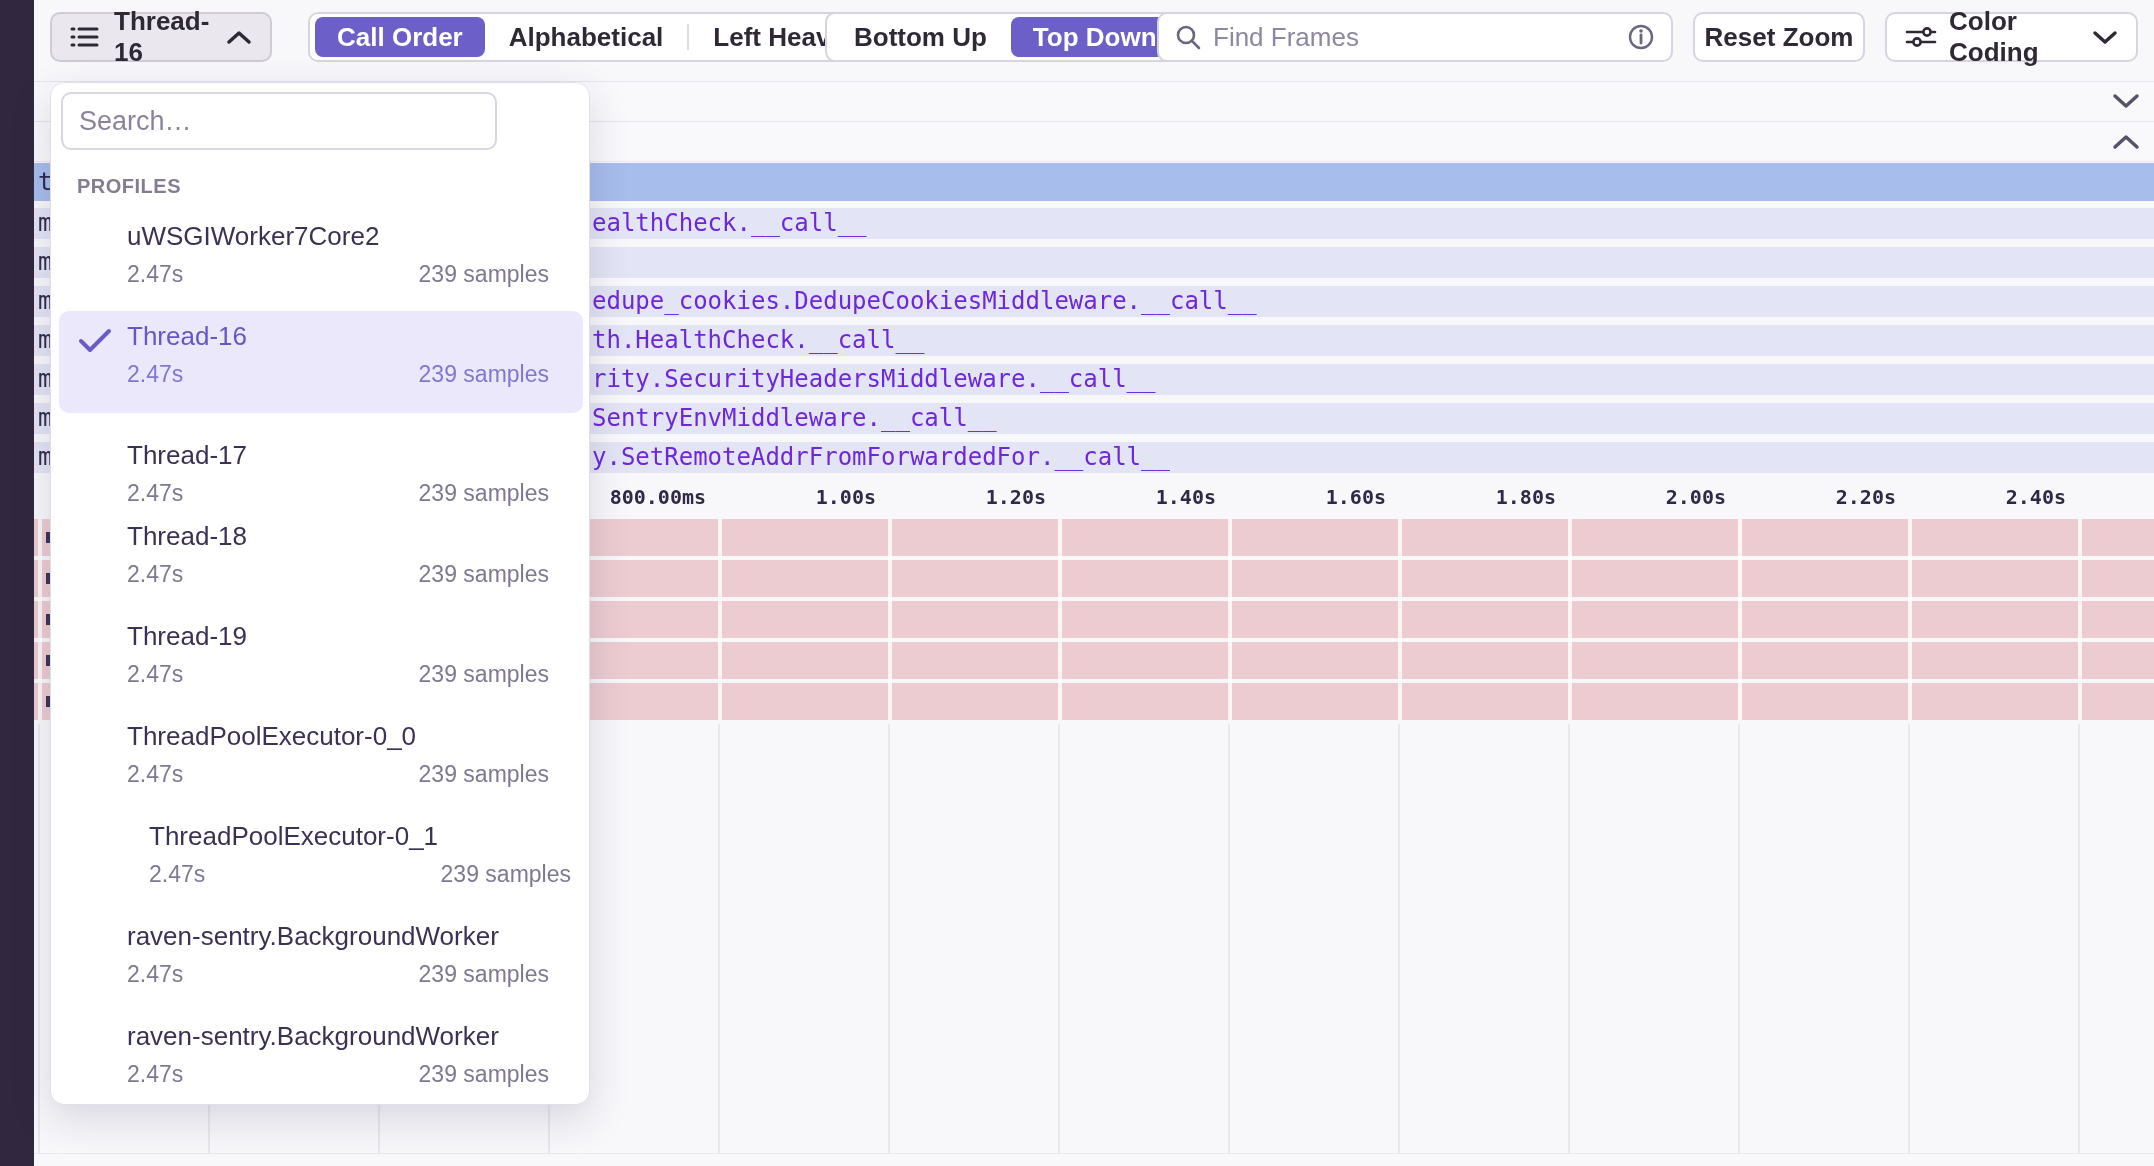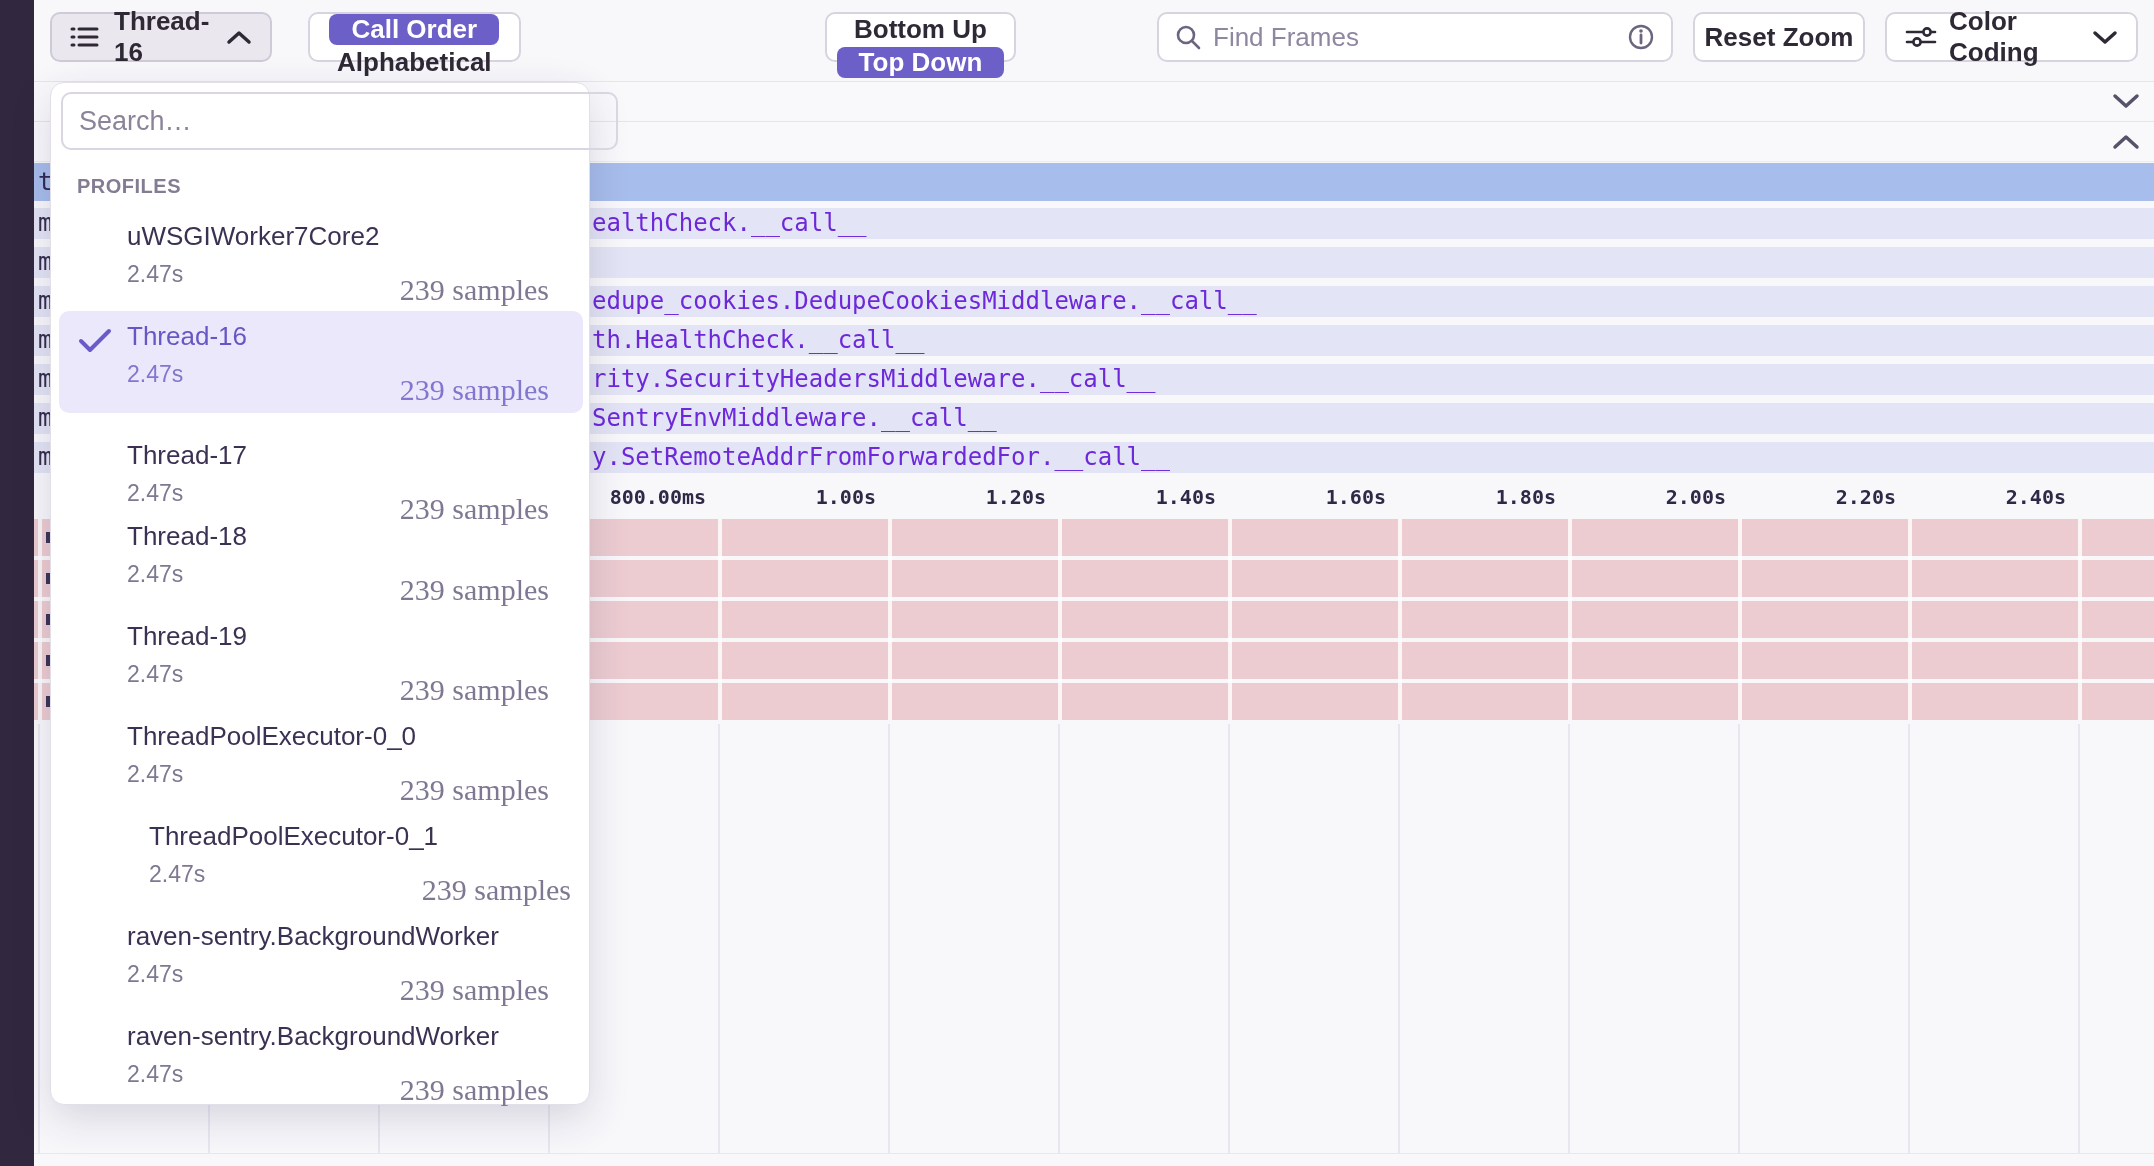--- a/index.html
+++ b/index.html
@@ -10,21 +10,21 @@
   
   .sidebar { position:absolute; left:0; top:0; width:34px; height:1166px; background:#31273e; }
 
   .main { position:absolute; left:34px; top:0; width:2120px; height:1166px; }
 
   
   .btn { position:absolute; top:12px; height:50px; border:2px solid #d7d3df; border-radius:10px;
          background:#fff; display:flex; align-items:center; color:#2f2936; font-size:26px; font-weight:bold; }
   .thread-btn { left:16px; width:222px; background:#eae8ee; border-color:#cfcad8; padding:0 18px; gap:14px; justify-content:space-between; }
   .seg { position:absolute; top:12px; height:50px; border:2px solid #d7d3df; border-radius:10px; background:#fff;
-         display:flex; align-items:center; padding:0 5px; gap:2px;flex-direction:column; }
+         display:flex; align-items:center; padding:0 5px; gap:2px; }
   .seg .opt { font-size:26px; font-weight:bold; color:#2f2936; padding:0 22px; height:40px; display:flex; align-items:center; border-radius:8px; }
   .seg .opt.active { background:#6C5FC7; color:#fff; }
   .seg .divider { width:2px; height:26px; background:#ddd9e3; }
   .seg-sort { left:274px; }
   .seg-dir  { left:791px; }
   .search-box { left:1123px; width:516px; padding:0 16px; gap:12px; font-weight:normal; }
   .search-box input { border:none; outline:none; background:transparent; flex:1; font-family:"Liberation Sans",sans-serif;
                       font-size:26px; color:#2f2936; }
   .search-box input::placeholder { color:#8d87a0; }
   .reset-btn { left:1659px; width:172px; justify-content:center; }
@@ -55,31 +55,31 @@
 
   .grid-pink { position:absolute; left:0; top:519px; width:2120px; height:201px; pointer-events:none; }
   .grid-pink .vline { position:absolute; top:0; width:4px; height:201px; background:rgba(255,255,255,0.8); }
   .grid-bottom { position:absolute; left:0; top:724px; width:2120px; height:429px; pointer-events:none; }
   .grid-bottom .vline { position:absolute; top:0; width:2px; height:429px; background:#e8e7f0; }
   .bottom-line { position:absolute; left:0; top:1153px; width:2120px; height:1px; background:#e8e6ef; }
 
   
   .dropdown { position:absolute; left:50px; top:82px; width:540px; height:1023px; background:#fff;
               border:1px solid #e2dfe9; border-radius:14px; box-shadow:0 14px 40px rgba(45,35,80,0.16); z-index:10; }
-  .dd-search { position:absolute; left:10px; top:9px; width:557px; height:58px; border:2px solid #d9d5e1; border-radius:10px;
+  .dd-search { position:absolute; left:10px; top:9px; width:436px; height:58px; border:2px solid #d9d5e1; border-radius:10px;
                display:flex; align-items:center; padding:0 16px; }
   .dd-search input { border:none; outline:none; width:100%; background:transparent; font-family:"Liberation Sans",sans-serif;
                      font-size:27px; color:#3b3253; }
   .dd-search input::placeholder { color:#8b8499; }
   .dd-section { position:absolute; left:26px; top:92px; font-size:20px; font-weight:bold; letter-spacing:0.5px; color:#837c92; }
   .dd-item { position:absolute; left:0; width:540px; height:100px; cursor:default; }
   .dd-item .bg { position:absolute; left:8px; right:8px; top:-4px; height:102px; background:#eae8fa; border-radius:10px; }
   .dd-item .title { position:absolute; left:76px; top:6px; font-size:26px; color:#3b3253; }
   .dd-item .dur { position:absolute; left:76px; top:46px; font-size:23px; color:#7f7892; }
-  .dd-item .smp { position:absolute; right:42px; top:58px; font-size:30px; color:#7f7892;font-family:Liberation Serif, serif; }
+  .dd-item .smp { position:absolute; right:42px; top:46px; font-size:23px; color:#7f7892; }
   .dd-item.sel .title { color:#6657c5; }
   .dd-item.sel .dur, .dd-item.sel .smp { color:#8177cf; }
   .dd-item .check { position:absolute; left:26px; top:12px; }
 
   svg { display:block; }
 </style>
 </head>
 <body>
 
 <div class="screen">

